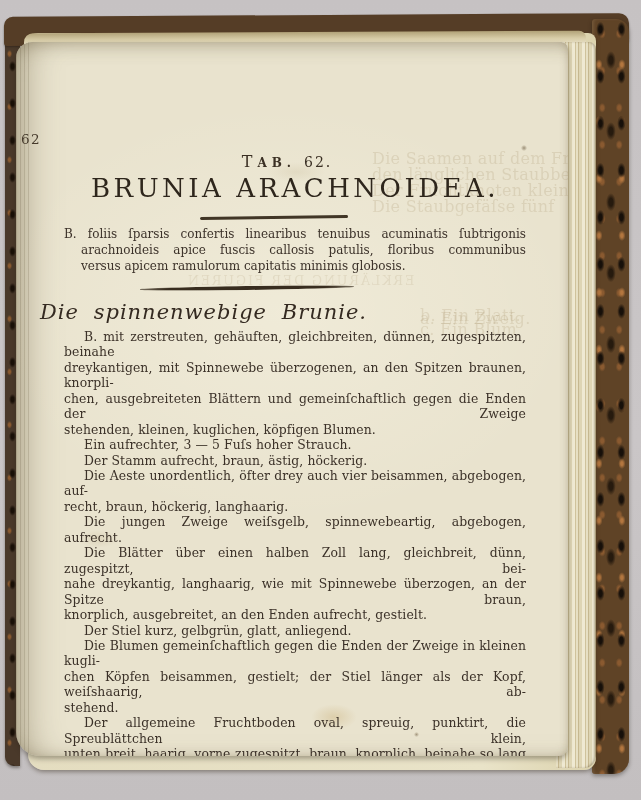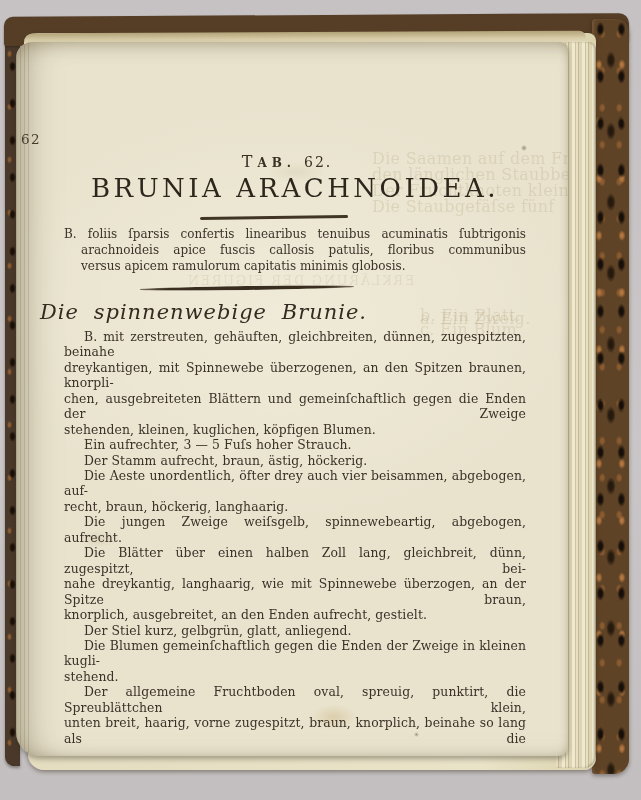--- a/index.html
+++ b/index.html
@@ -227,20 +227,21 @@
           <div class="para">
             <div class="bline first just">Die Blätter über einen halben Zoll lang, gleichbreit, dünn, zugespitzt, bei-</div>
             <div class="bline just">nahe dreykantig, langhaarig, wie mit Spinnewebe überzogen, an der Spitze braun,</div>
             <div class="bline">knorplich, ausgebreitet, an den Enden aufrecht, gestielt.</div>
           </div>
           <div class="para">
             <div class="bline first">Der Stiel kurz, gelbgrün, glatt, anliegend.</div>
           </div>
           <div class="para">
             <div class="bline first just">Die Blumen gemeinſchaftlich gegen die Enden der Zweige in kleinen kugli-</div>
+            <div class="bline just">chen Köpfen beisammen, gestielt; der Stiel länger als der Kopf, weiſshaarig, ab-</div>
             <div class="bline">stehend.</div>
           </div>
           <div class="para">
             <div class="bline first just">Der allgemeine Fruchtboden oval, spreuig, punktirt, die Spreublättchen klein,</div>
             <div class="bline just">unten breit, haarig, vorne zugespitzt, braun, knorplich, beinahe so lang als die</div>
           </div>
         </div>
 
     </div>
   </div>

